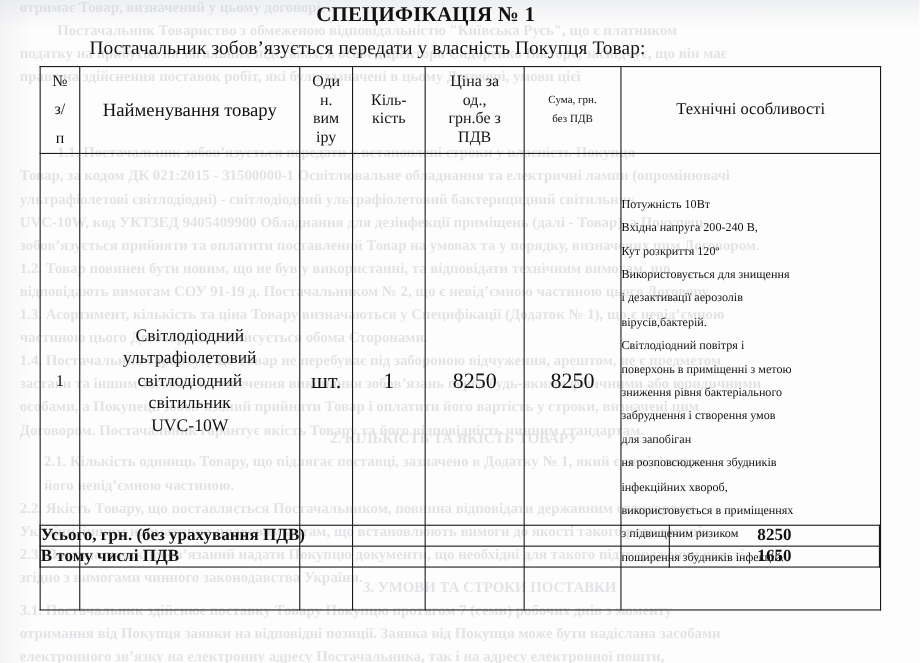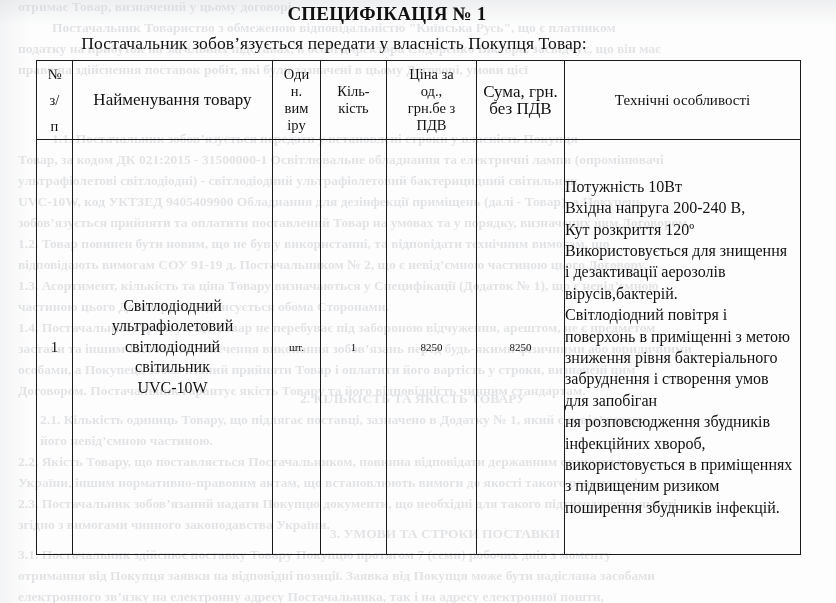--- a/index.html
+++ b/index.html
@@ -108,43 +108,43 @@
     vertical-align: top;
     padding-top: 6px;
     text-align: center;
   }
   .hdr-tech {
     font-size: 15px;
     text-align: center;
     vertical-align: middle;
   }
   .hdr-sum {
-    font-size: 17px;
+    font-size: 10px;
     line-height: 17px;
     text-align: center;
   }
 
   .cell-idx {
     text-align: center;
     font-size: 15px;
     vertical-align: middle;
   }
   .cell-name {
     text-align: center;
     font-size: 16px;
     line-height: 20.5px;
     vertical-align: middle;
   }
   .cell-unit, .cell-qty, .cell-price, .cell-total {
     text-align: center;
+    font-size: 20px;
+    vertical-align: middle;
+  }
+  .cell-tech {
     font-size: 11px;
-    vertical-align: middle;
-  }
-  .cell-tech {
-    font-size: 16px;
     line-height: 21.4px;
     vertical-align: top;
     padding: 4px 6px 4px 8px;
     text-align: left;
   }
   .cell-tech div { white-space: nowrap; }
 
   
   #totals-table {
     position: absolute;
@@ -289,16 +289,24 @@
           <div>використовується в приміщеннях</div>
           <div>з підвищеним ризиком</div>
           <div>поширення збудників інфекцій.</div>
         </td>
       </tr>
     </tbody>
   </table>
 
   <table id="totals-table">
     <tbody>
+      <tr>
+        <td class="tot-label">Усього, грн.   (без урахування ПДВ)</td>
+        <td class="tot-value">8250</td>
+      </tr>
+      <tr>
+        <td class="tot-label tot-tight-bottom no-top">В тому числі ПДВ</td>
+        <td class="tot-value tot-tight-bottom no-top">1650</td>
+      </tr>
     </tbody>
   </table>
 
 </div>
 
 </body></html>

